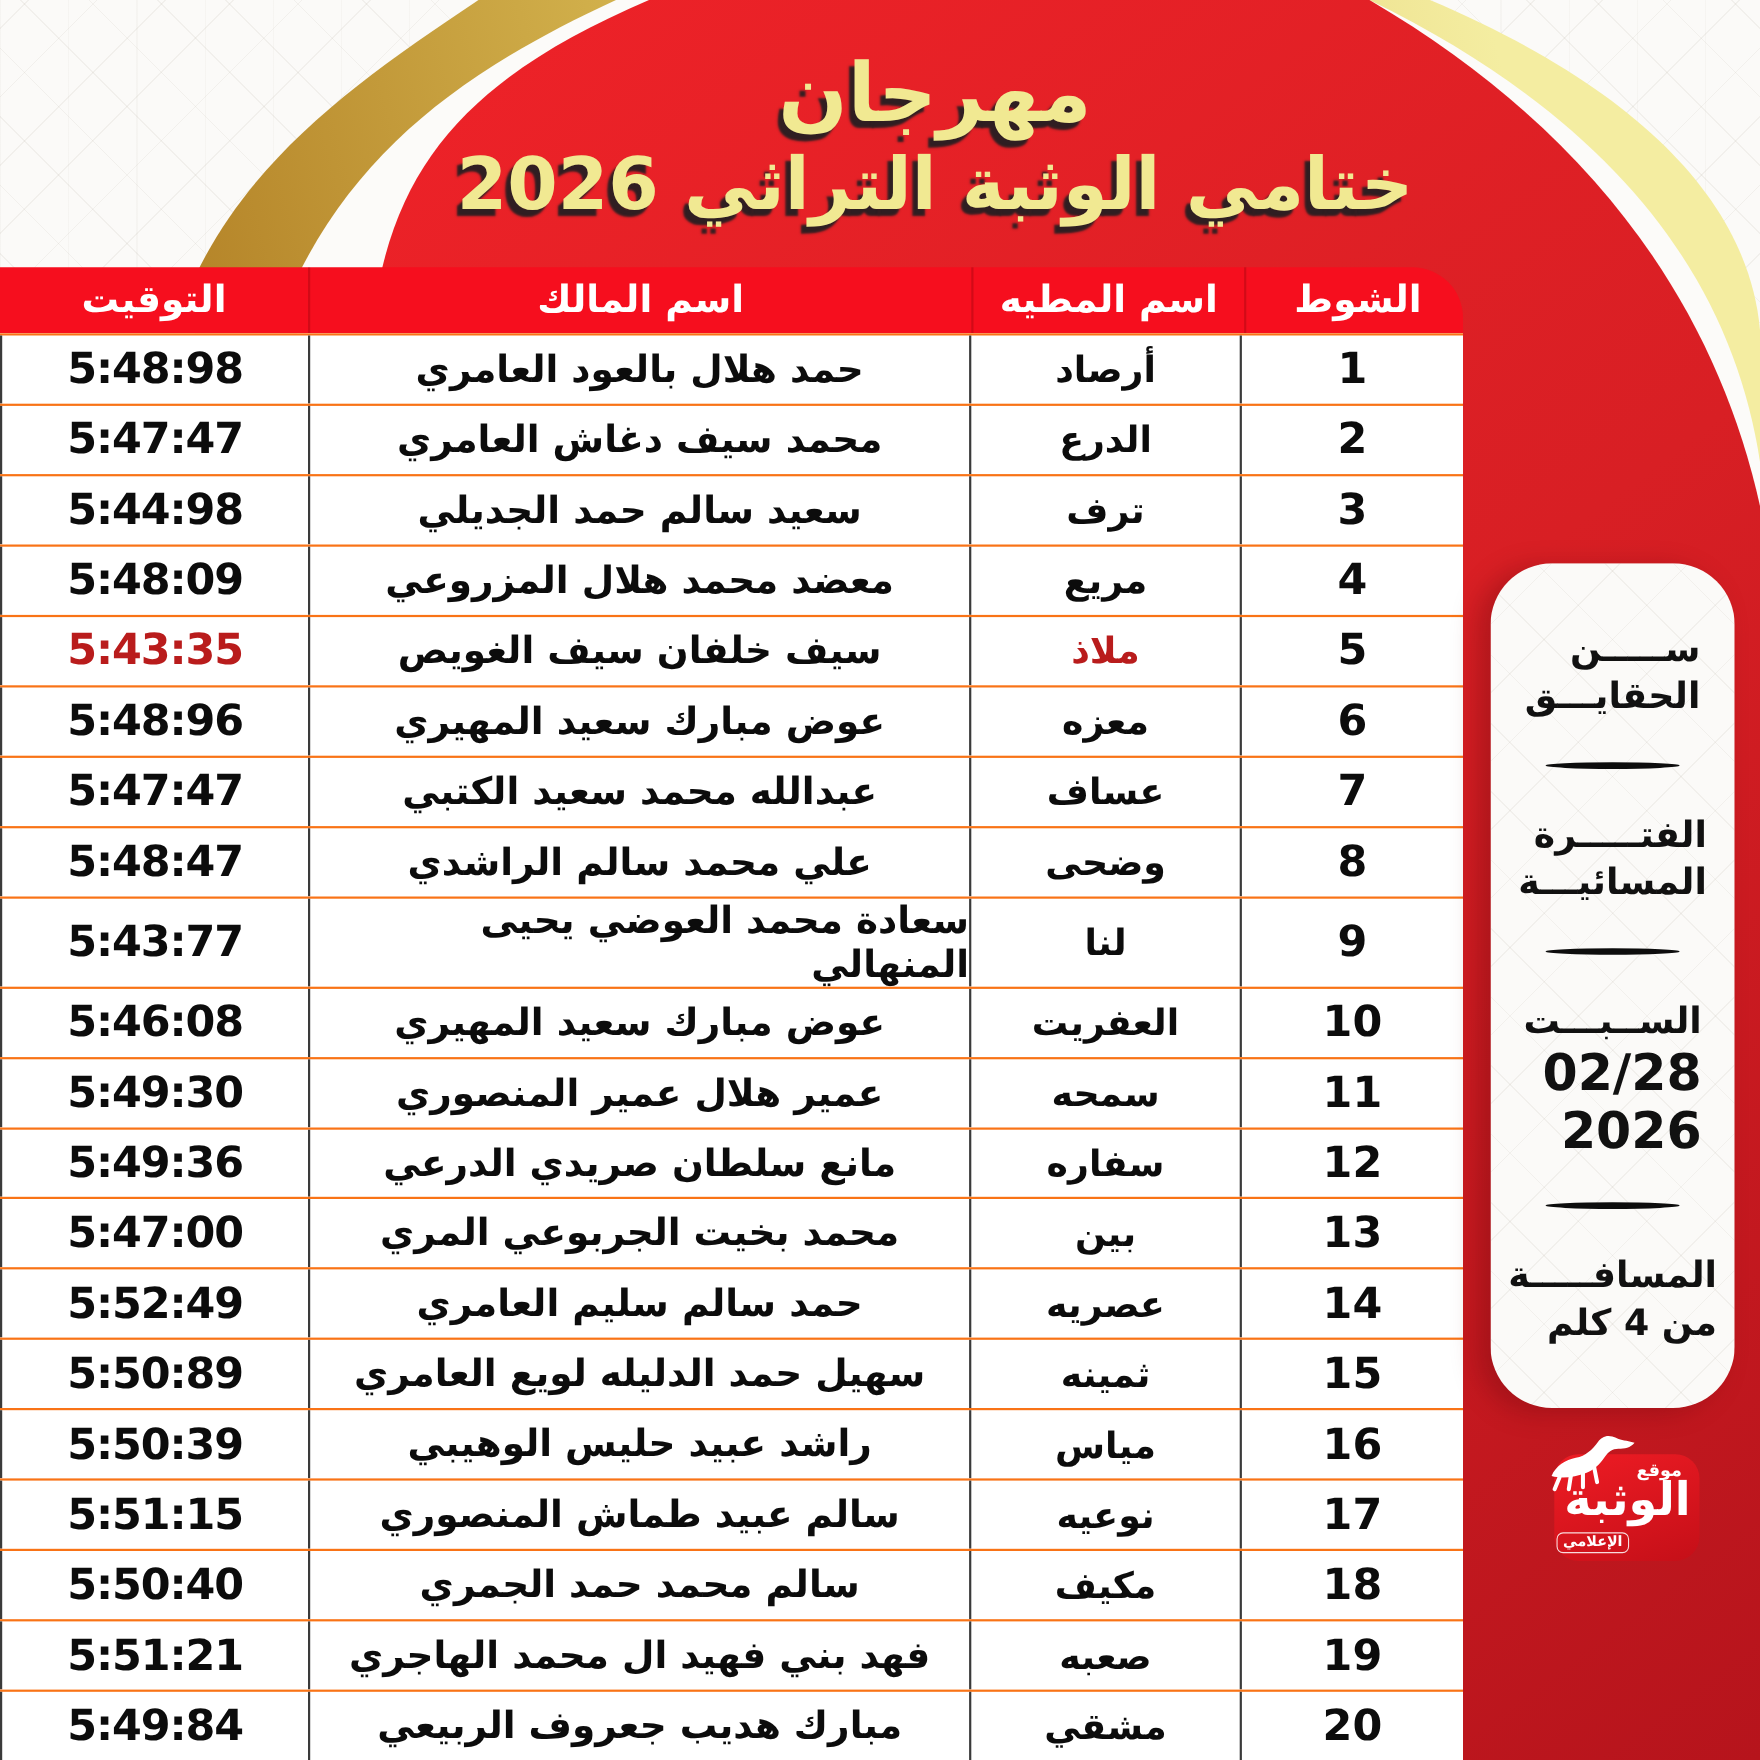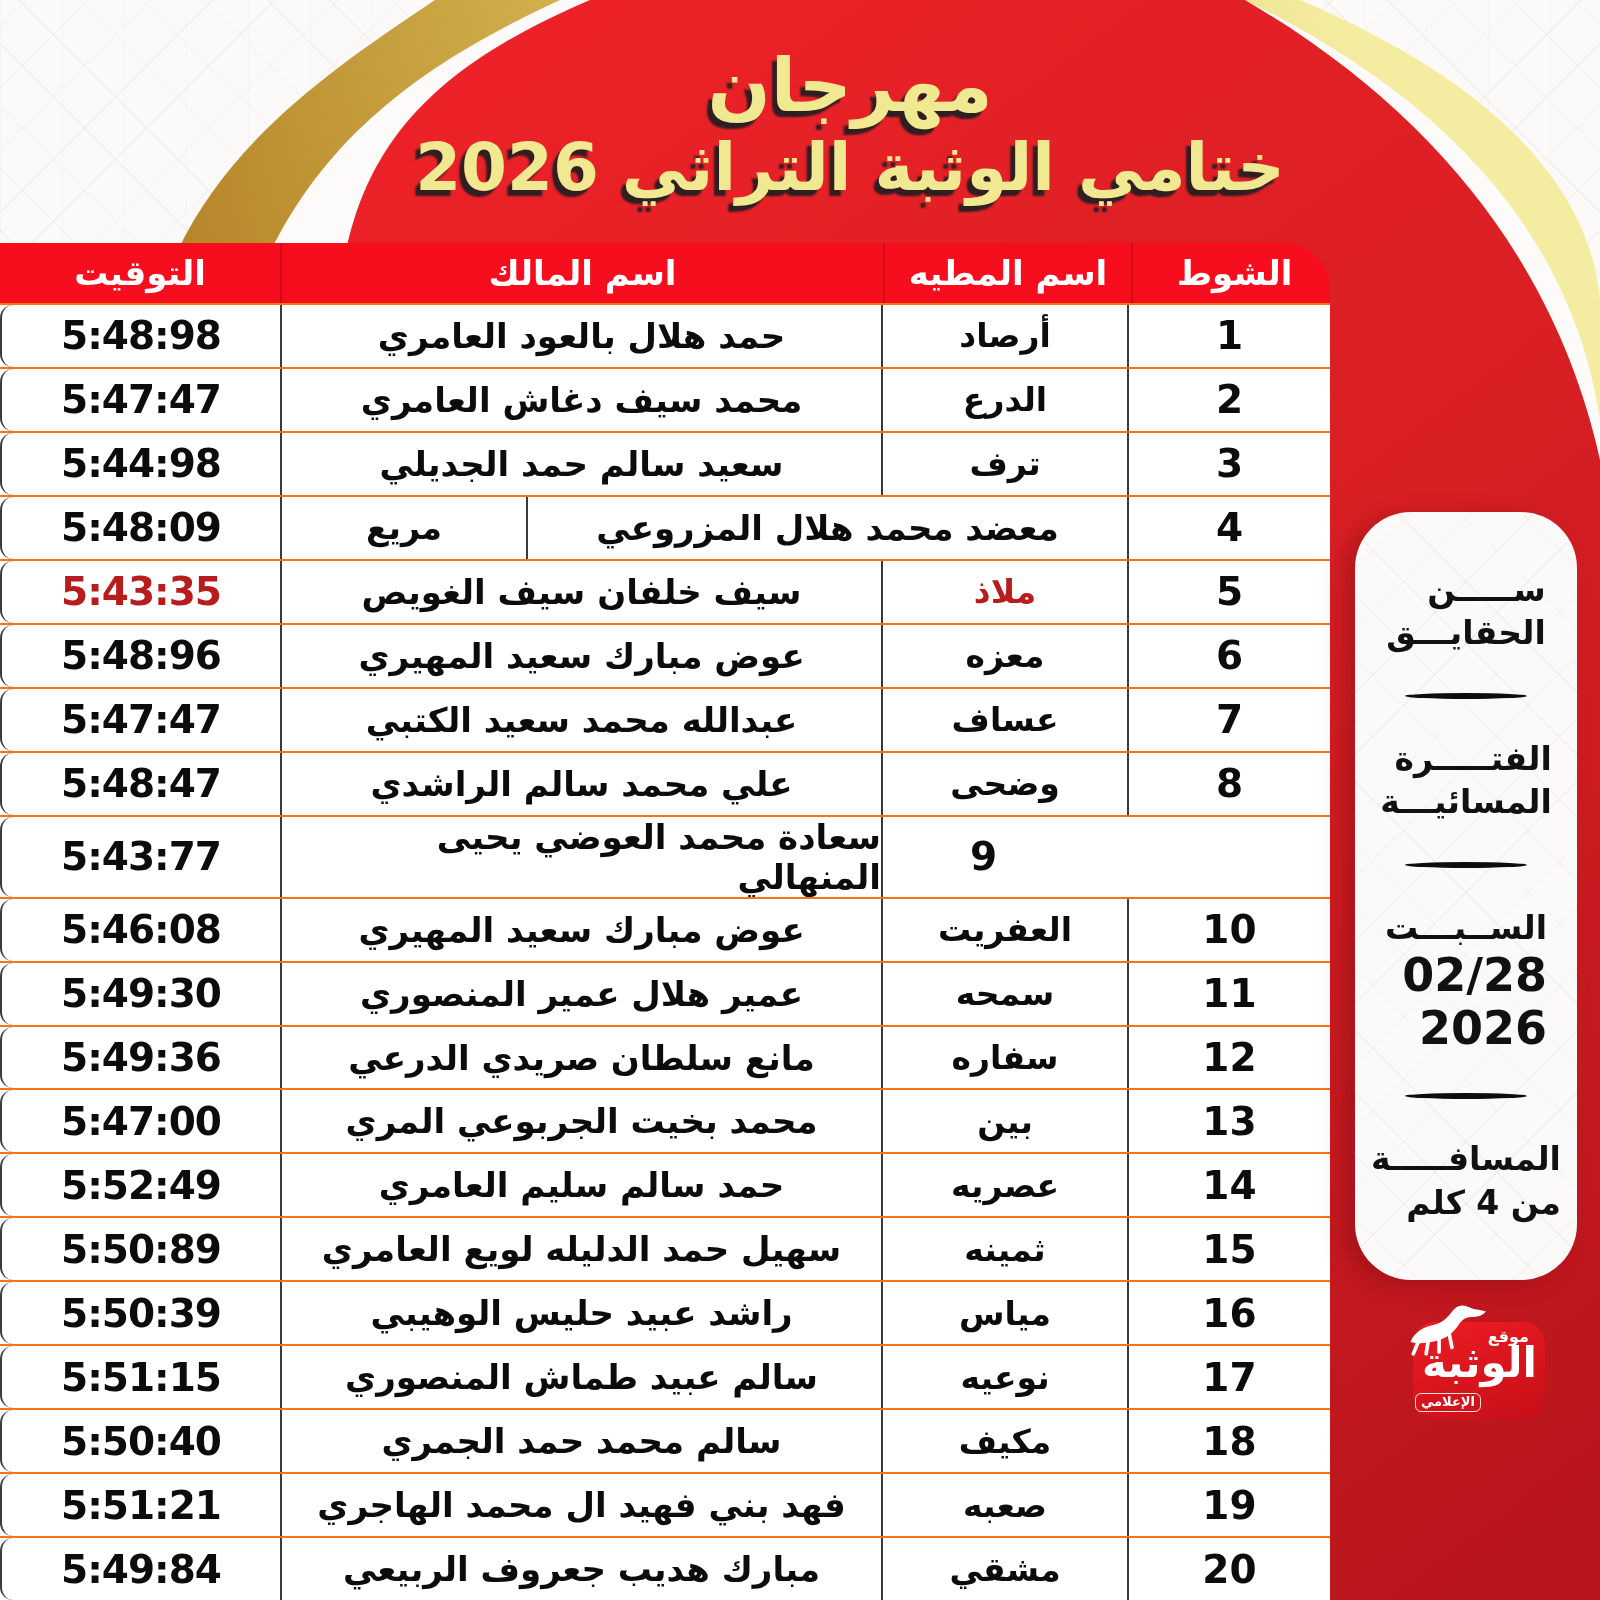--- a/index.html
+++ b/index.html
@@ -33,21 +33,21 @@
     height:60px;flex:0 0 60px;display:flex;background:#f60e1e;
     border-top-right-radius:46px;color:#fff;font-weight:bold;
   }
   .t-head .cell{display:flex;align-items:center;justify-content:center;font-size:34px;direction:rtl;}
   .t-head .cell:not(:first-child){border-left:2px solid rgba(80,0,0,.22);}
   .t-body{flex:1 1 auto;display:flex;flex-direction:column;background:#fff;}
   .t-row{flex:1 1 0;display:flex;border-top:2px solid #f97316;background:#fff;box-sizing:border-box;}
   .t-row .cell{display:flex;align-items:center;justify-content:center;box-sizing:border-box;}
   .t-row .cell:first-child{border-left:2px solid #3a3a3a;}
   .t-row .cell:not(:first-child){border-left:2px solid #3a3a3a;}
-  .col-time{width:280px;flex:0 0 280px;border-radius:13px;}
+  .col-time{width:280px;flex:0 0 280px;}
   .col-owner{width:601px;flex:0 0 601px;}
   .col-camel{width:246px;flex:0 0 246px;}
   .col-round{width:203px;flex:0 0 203px;}
   .cell-time{font-size:39px;font-weight:bold;color:#0c0c0c;direction:ltr;letter-spacing:-1px;}
   .cell-owner{font-size:34px;font-weight:bold;color:#0c0c0c;direction:rtl;}
   .cell-camel{font-size:33px;font-weight:bold;color:#0c0c0c;direction:rtl;}
   .cell-round{font-size:39px;font-weight:bold;color:#0c0c0c;}
   .t-row.hl .cell-time,.t-row.hl .cell-camel{color:#b91c1c;}
 
   
@@ -131,22 +131,22 @@
       <div class="cell col-round cell-round">2</div>
     </div>
         <div class="t-row">
       <div class="cell col-time cell-time">5:44:98</div>
       <div class="cell col-owner cell-owner">سعيد سالم حمد الجديلي</div>
       <div class="cell col-camel cell-camel">ترف</div>
       <div class="cell col-round cell-round">3</div>
     </div>
         <div class="t-row">
       <div class="cell col-time cell-time">5:48:09</div>
+      <div class="cell col-owner cell-owner">معضد محمد هلال المزروعي</div>
       <div class="cell col-camel cell-camel">مريع</div>
-      <div class="cell col-owner cell-owner">معضد محمد هلال المزروعي</div>
       <div class="cell col-round cell-round">4</div>
     </div>
         <div class="t-row hl">
       <div class="cell col-time cell-time">5:43:35</div>
       <div class="cell col-owner cell-owner">سيف خلفان سيف الغويص</div>
       <div class="cell col-camel cell-camel">ملاذ</div>
       <div class="cell col-round cell-round">5</div>
     </div>
         <div class="t-row">
       <div class="cell col-time cell-time">5:48:96</div>
@@ -162,20 +162,21 @@
     </div>
         <div class="t-row">
       <div class="cell col-time cell-time">5:48:47</div>
       <div class="cell col-owner cell-owner">علي محمد سالم الراشدي</div>
       <div class="cell col-camel cell-camel">وضحى</div>
       <div class="cell col-round cell-round">8</div>
     </div>
         <div class="t-row">
       <div class="cell col-time cell-time">5:43:77</div>
       <div class="cell col-owner cell-owner">سعادة محمد العوضي يحيى المنهالي</div>
+      <div class="cell col-camel cell-camel">لنا</div>
       <div class="cell col-round cell-round">9</div>
     </div>
         <div class="t-row">
       <div class="cell col-time cell-time">5:46:08</div>
       <div class="cell col-owner cell-owner">عوض مبارك سعيد المهيري</div>
       <div class="cell col-camel cell-camel">العفريت</div>
       <div class="cell col-round cell-round">10</div>
     </div>
         <div class="t-row">
       <div class="cell col-time cell-time">5:49:30</div>

